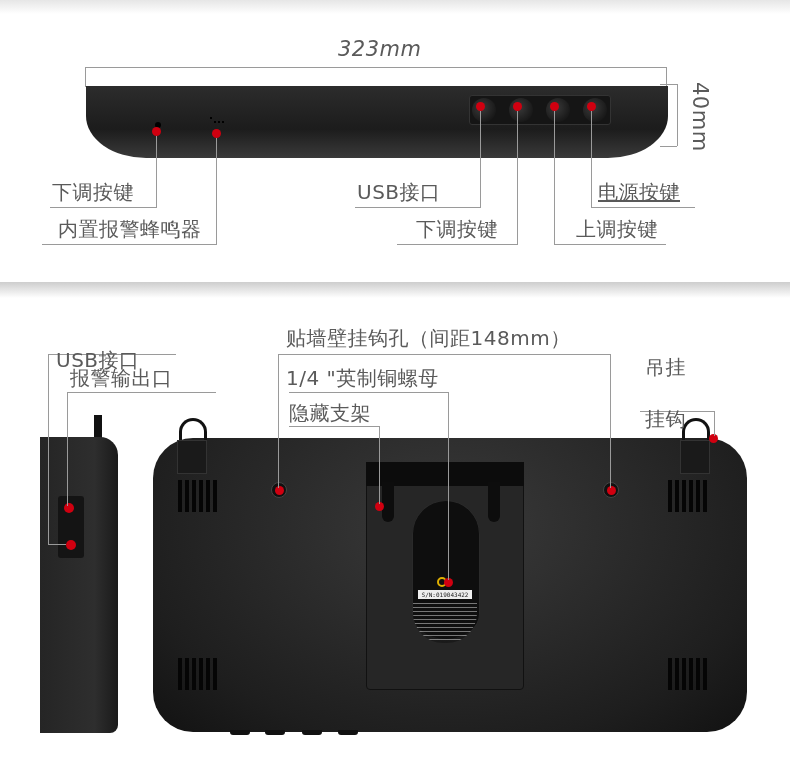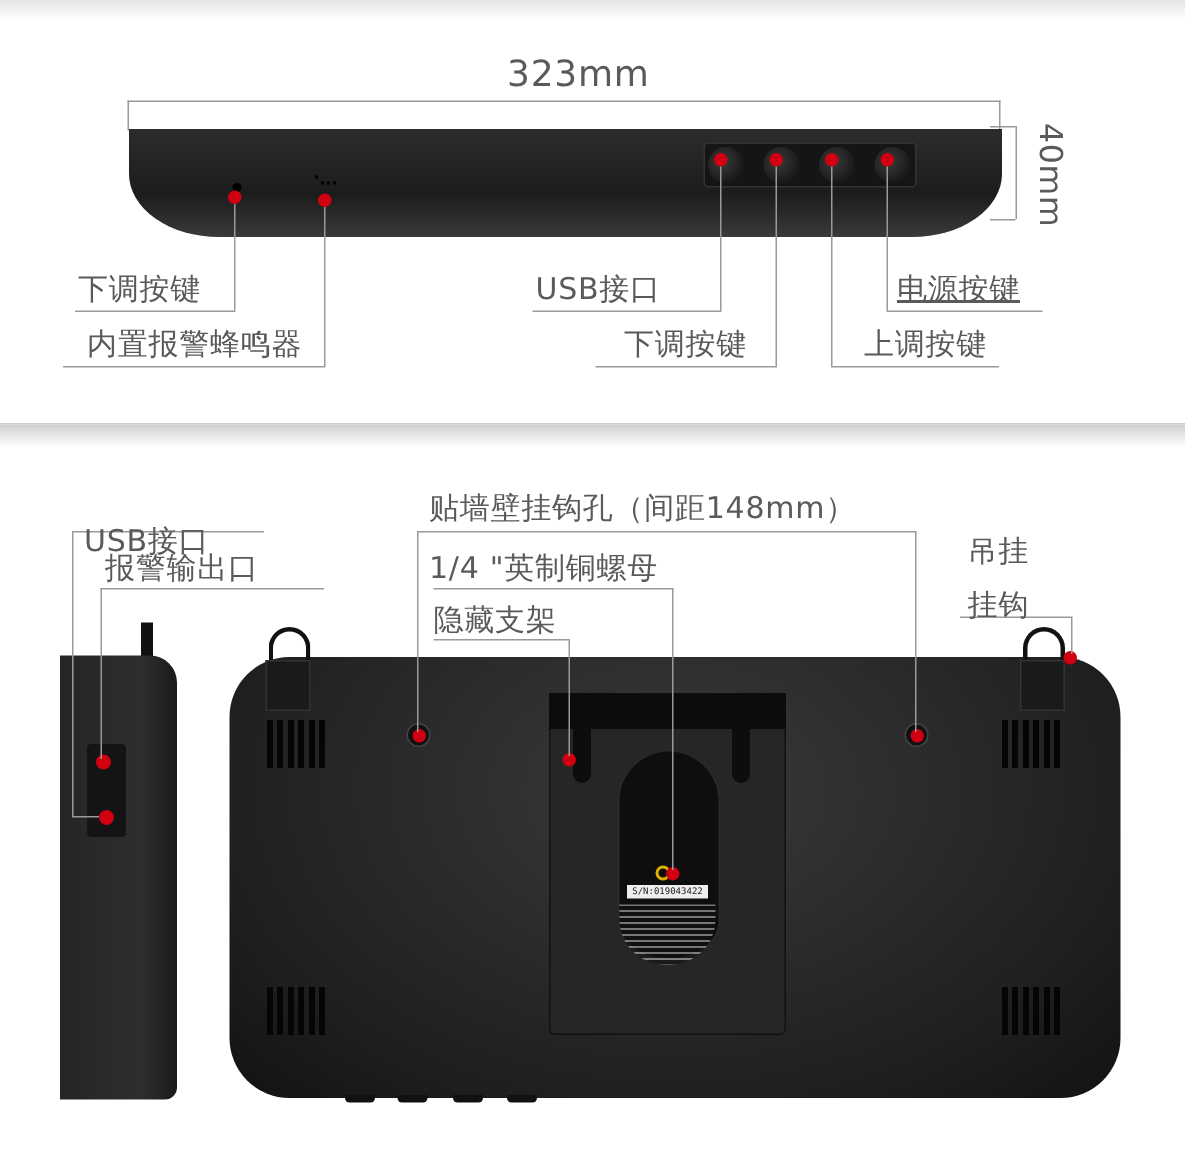--- a/index.html
+++ b/index.html
@@ -53,21 +53,21 @@
   .labeltext { position: absolute; left: 413px; top: 603px; width: 64px; height: 40px;
                background: repeating-linear-gradient(#ccc 0 1px, #111 1px 4px); opacity: 0.55; border-radius: 0 0 30px 30px; }
   .feet { position: absolute; top: 730px; width: 20px; height: 5px; background: #111; border-radius: 0 0 3px 3px; }
 </style>
 </head>
 <body>
 
 <div class="topshade"></div>
 
 <div>
-  <div class="lbl" style="left:338px;top:37px;font-size:24px;">323mm</div>
+  <div class="lbl" style="left:338px;top:37px;font-size:21px;font-style:italic;">323mm</div>
   <div class="ln" style="left:85px;top:67px;width:582px;height:1px;"></div>
   <div class="ln" style="left:85px;top:67px;width:1px;height:20px;"></div>
   <div class="ln" style="left:666px;top:67px;width:1px;height:20px;"></div>
 
   <div class="ln" style="left:660px;top:84px;width:17px;height:1px;"></div>
   <div class="ln" style="left:677px;top:84px;width:1px;height:62px;"></div>
   <div class="ln" style="left:660px;top:146px;width:17px;height:1px;"></div>
   <div class="lbl" style="left:672px;top:104px;font-size:21px;transform:rotate(90deg);transform-origin:left top;left:712px;top:82px;">40mm</div>
 
   <div class="dev-top"></div>
@@ -166,14 +166,14 @@
   <div class="ln" style="left:379px;top:426px;width:1px;height:78px;"></div>
   <div class="ln" style="left:640px;top:411px;width:74px;height:1px;"></div>
   <div class="ln" style="left:714px;top:411px;width:1px;height:25px;"></div>
 
   <div class="lbl" style="left:56px;top:348px;">USB接口</div>
   <div class="lbl" style="left:70px;top:366px;">报警输出口</div>
   <div class="lbl" style="left:286px;top:326px;">贴墙壁挂钩孔（间距148mm）</div>
   <div class="lbl" style="left:286px;top:366px;">1/4 "英制铜螺母</div>
   <div class="lbl" style="left:289px;top:401px;">隐藏支架</div>
   <div class="lbl" style="left:645px;top:355px;">吊挂</div>
-  <div class="lbl" style="left:645px;top:391px;text-align:center;">挂钩</div>
+  <div class="lbl" style="left:645px;top:407px;text-align:center;">挂钩</div>
 </div>
 
 </body></html>

